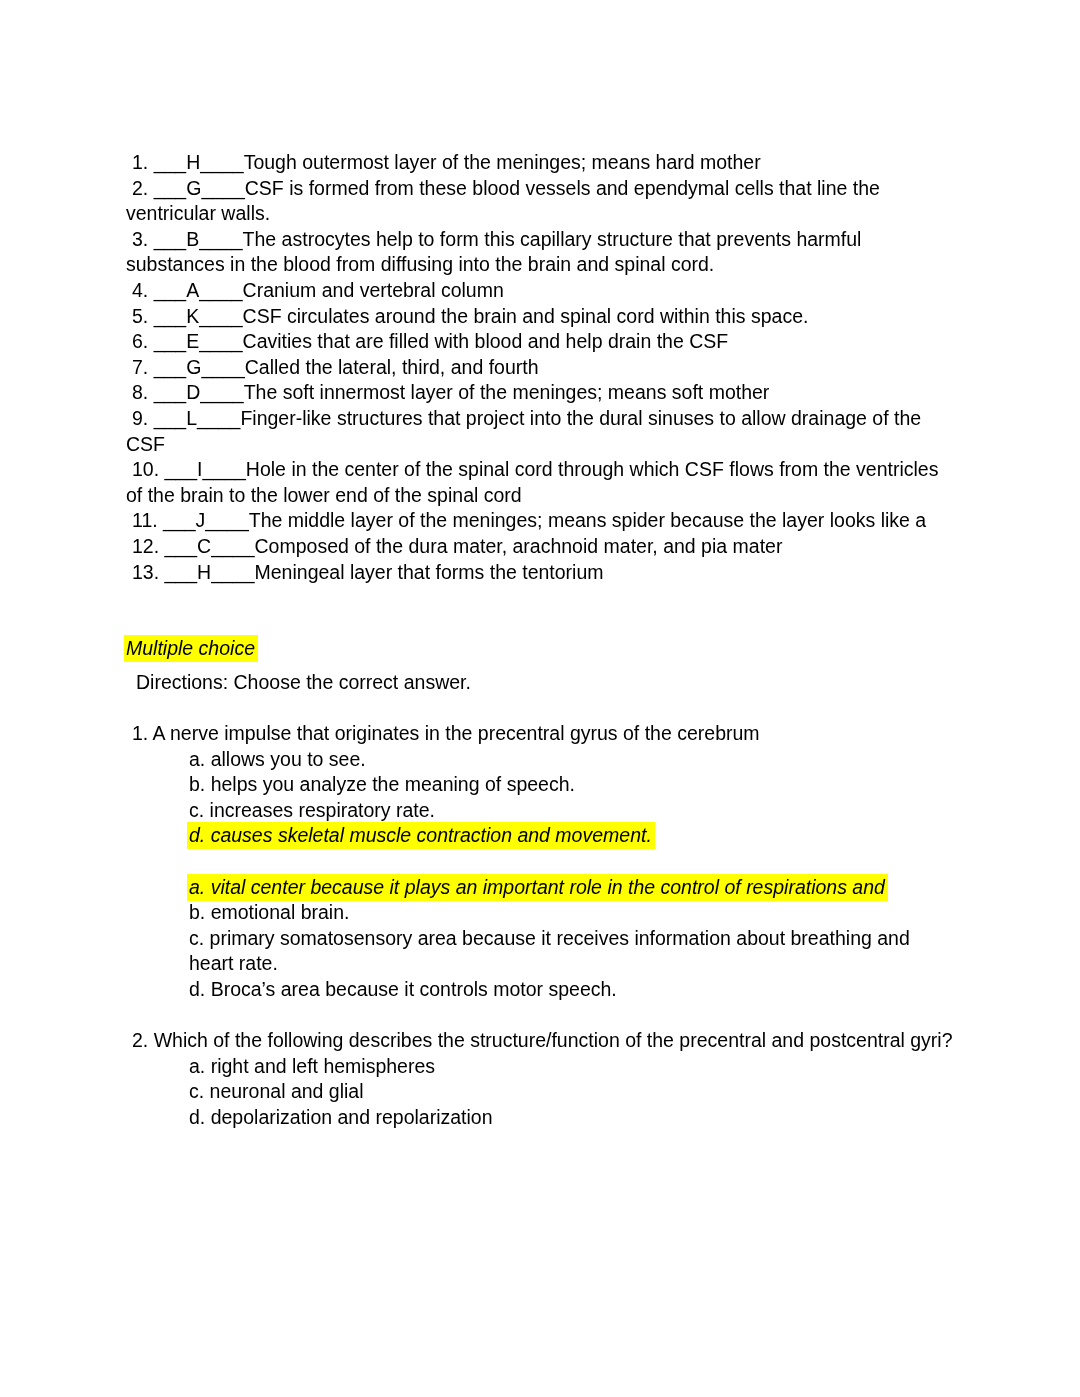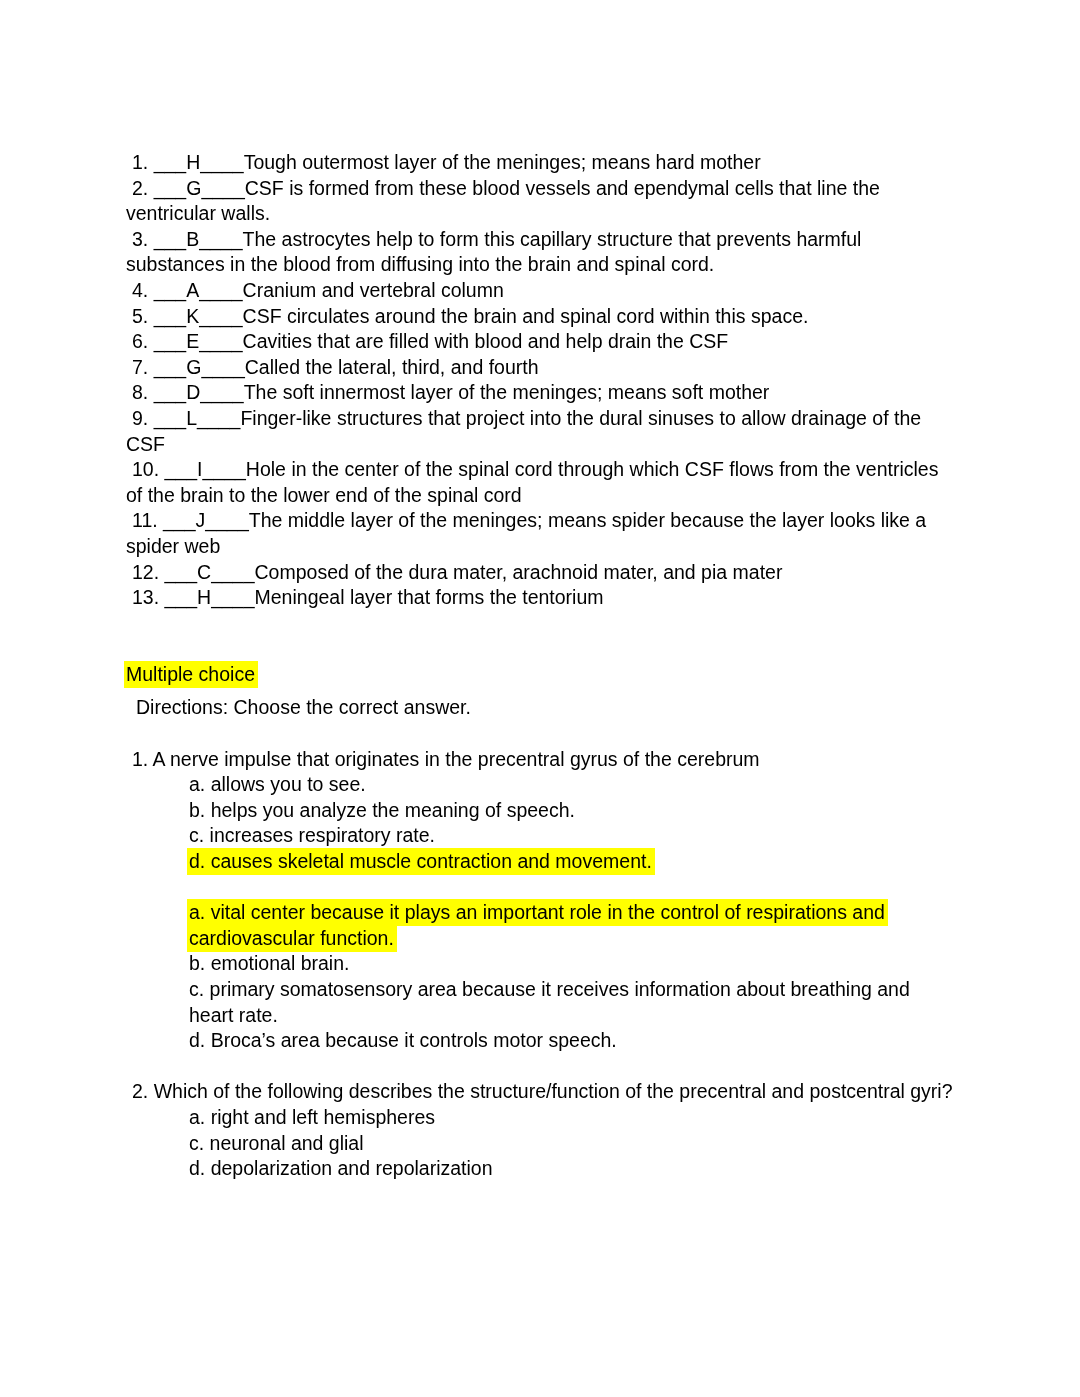--- a/index.html
+++ b/index.html
@@ -29,20 +29,21 @@
   
   .num-line{padding-left:6px;}
   .directions{padding-left:10px;margin-top:8px;}
   .opt-line{padding-left:63px;}
   .mc-section{margin-top:51.2px;}
   .question{margin-top:25.6px;}
   .hl{
     background:var(--hl);
     padding:2px 3px 3px 2px;
     margin:-2px -3px -3px -2px;
+    font-style:italic;
   }
 </style>
 </head>
 <body>
 
 <div class="page">
 
   <div id="matching-section">
       <div class="line num-line">1. ___H____Tough outermost layer of the meninges; means hard mother</div>
       <div class="line num-line">2. ___G____CSF is formed from these blood vessels and ependymal cells that line the</div>
@@ -52,39 +53,37 @@
       <div class="line num-line">4. ___A____Cranium and vertebral column</div>
       <div class="line num-line">5. ___K____CSF circulates around the brain and spinal cord within this space.</div>
       <div class="line num-line">6. ___E____Cavities that are filled with blood and help drain the CSF</div>
       <div class="line num-line">7. ___G____Called the lateral, third, and fourth</div>
       <div class="line num-line">8. ___D____The soft innermost layer of the meninges; means soft mother</div>
       <div class="line num-line">9. ___L____Finger-like structures that project into the dural sinuses to allow drainage of the</div>
       <div class="line">CSF</div>
       <div class="line num-line">10. ___I____Hole in the center of the spinal cord through which CSF flows from the ventricles</div>
       <div class="line">of the brain to the lower end of the spinal cord</div>
       <div class="line num-line">11. ___J____The middle layer of the meninges; means spider because the layer looks like a</div>
-      <div class="line">spider web</div>
       <div class="line num-line">12. ___C____Composed of the dura mater, arachnoid mater, and pia mater</div>
       <div class="line num-line">13. ___H____Meningeal layer that forms the tentorium</div>
     </div>
 
   <div class="mc-section">
     <div class="line"><span class="hl">Multiple choice</span></div>
     <div class="line directions">Directions: Choose the correct answer.</div>
     <div id="questions-container">
         <div class="question">
           <div class="line num-line">1. A nerve impulse that originates in the precentral gyrus of the cerebrum</div>
           <div class="line opt-line">a. allows you to see.</div>
           <div class="line opt-line">b. helps you analyze the meaning of speech.</div>
           <div class="line opt-line">c. increases respiratory rate.</div>
           <div class="line opt-line"><span class="hl">d. causes skeletal muscle contraction and movement.</span></div>
         </div>
         <div class="question">
           <div class="line opt-line"><span class="hl">a. vital center because it plays an important role in the control of respirations and</span></div>
-          <div class="line opt-line"><span class="hl">cardiovascular function.</span></div>
           <div class="line opt-line">b. emotional brain.</div>
           <div class="line opt-line">c. primary somatosensory area because it receives information about breathing and</div>
           <div class="line opt-line">heart rate.</div>
           <div class="line opt-line">d. Broca’s area because it controls motor speech.</div>
         </div>
         <div class="question">
           <div class="line num-line">2. Which of the following describes the structure/function of the precentral and postcentral gyri?</div>
           <div class="line opt-line">a. right and left hemispheres</div>
           <div class="line opt-line">c. neuronal and glial</div>
           <div class="line opt-line">d. depolarization and repolarization</div>

